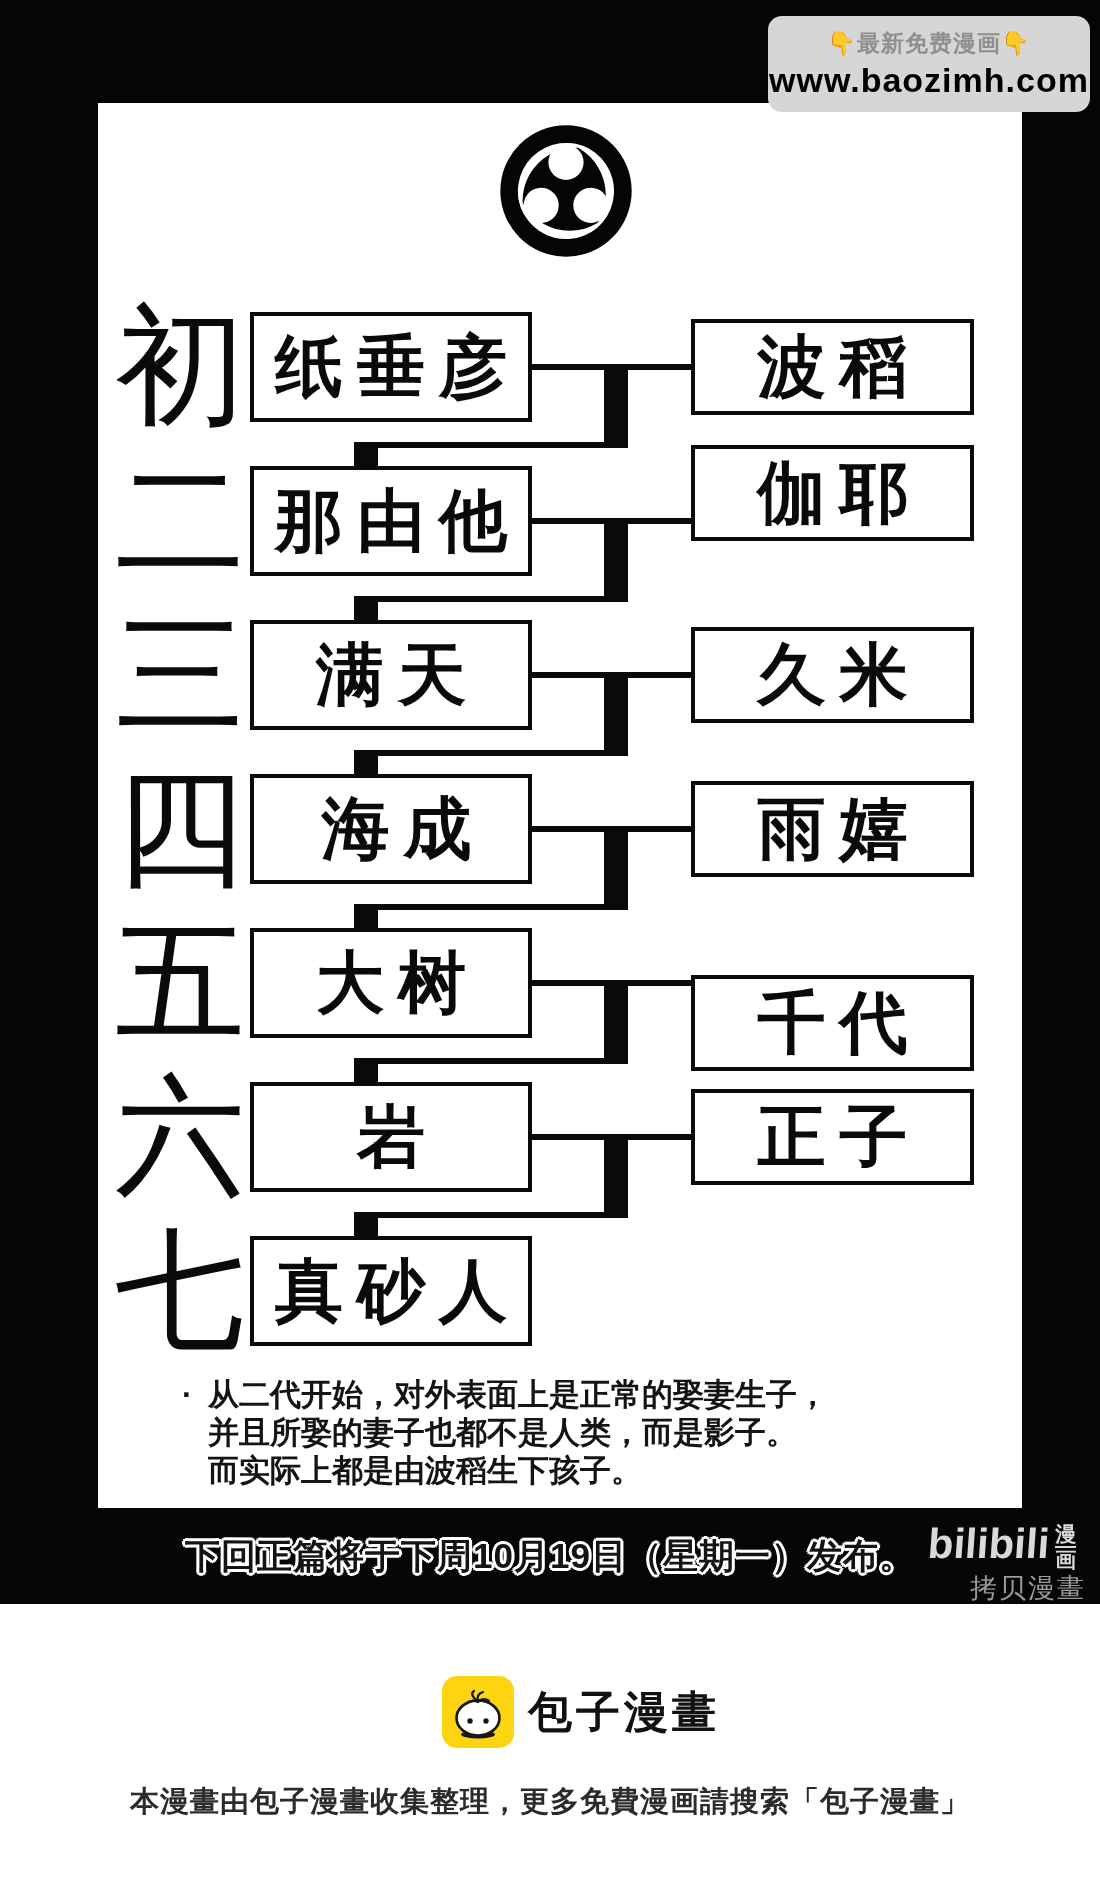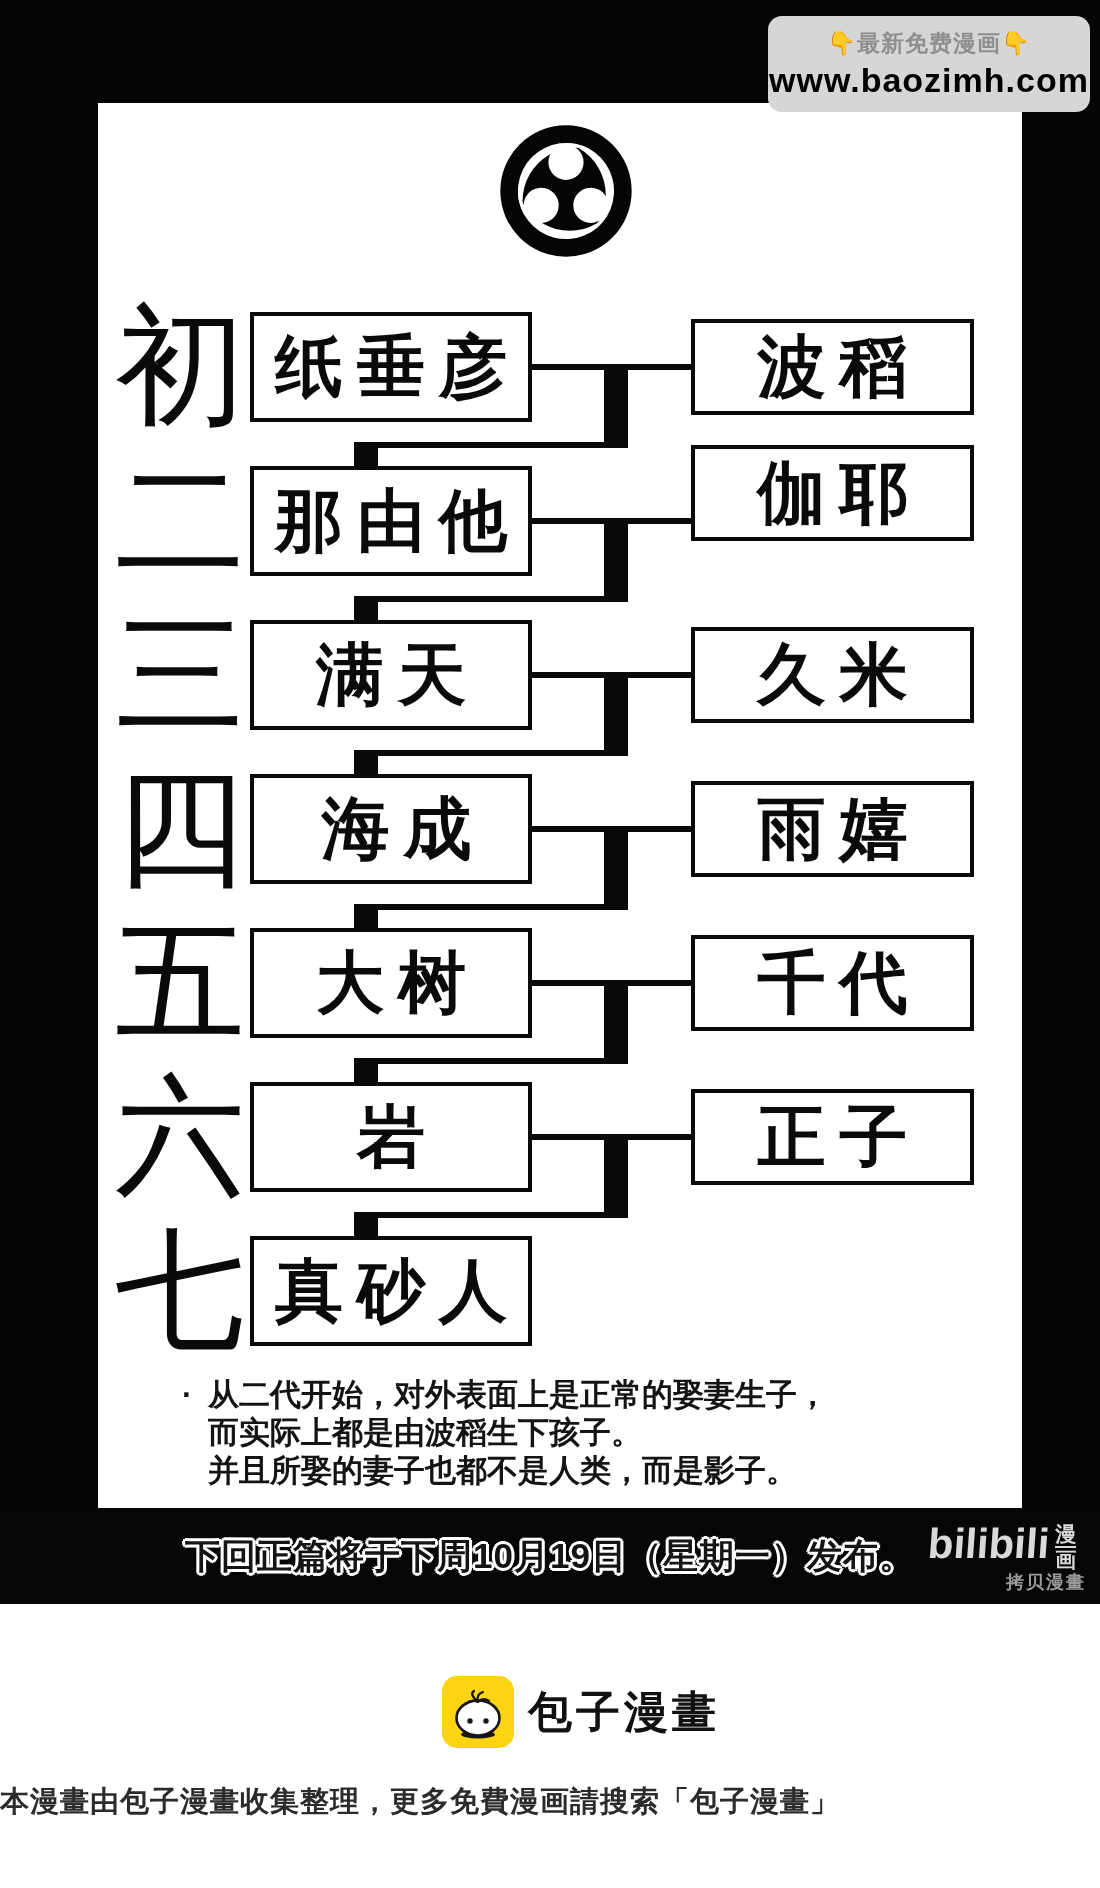--- a/index.html
+++ b/index.html
@@ -40,27 +40,27 @@
   .ann-wrap { position:absolute; left:112px; top:1508px; width:876px; height:96px; display:flex; align-items:center; justify-content:center; }
   .ann-text { font-size:35px; font-weight:900; color:#141414; letter-spacing:1px;
               text-shadow:3px 0 0 #fff,-3px 0 0 #fff,0 3px 0 #fff,0 -3px 0 #fff,2px 2px 0 #fff,-2px 2px 0 #fff,2px -2px 0 #fff,-2px -2px 0 #fff; }
 
   
   .bili { position:absolute; left:928px; top:1520px; width:160px; height:84px; color:#d9d9d9; }
   .bili-row { display:flex; align-items:flex-start; }
   .bili-word { font-size:42px; font-weight:900; letter-spacing:0; transform:skewX(-4deg); }
   .bili-cjk { display:flex; flex-direction:column; margin-left:6px; margin-top:2px; font-size:21px; font-weight:700; line-height:1.15; }
   .bili-cjk .t { border-bottom:2px solid #d9d9d9; }
-  .bili-copy { position:absolute; right:2px; top:50px; font-size:18px; font-weight:700; color:#9b9b9b; letter-spacing:2px; }
+  .bili-copy { position:absolute; right:2px; top:50px; font-size:27px; font-weight:400; color:#9b9b9b; letter-spacing:2px; }
 
   
   .baozi-logo { position:absolute; left:442px; top:1676px; }
   .baozi-brand { position:absolute; left:528px; top:1676px; height:72px; display:flex; align-items:center;
                  font-size:44px; font-weight:800; color:#111; letter-spacing:4px; }
-  .footer-line { position:absolute; left:0; top:1782px; width:1100px; text-align:left; font-size:29px; font-weight:700; color:#2b2b2b; letter-spacing:1px; }
+  .footer-line { position:absolute; left:0; top:1782px; width:1100px; text-align:center; font-size:29px; font-weight:700; color:#2b2b2b; letter-spacing:1px; }
 </style>
 </head>
 <body>
 
 <div class="page">
 
   <div class="panel"></div>
 
   <div class="wm-box">
     <div class="wm-l1"><span class="emo">👇</span><span>最新免费漫画</span><span class="emo">👇</span></div>
@@ -109,43 +109,43 @@
       <div class="tline" style="left: 354px; top: 750px; width: 24px; height: 28px;"></div>
       <div class="numeral" style="top: 754px;">四</div>
       <div class="mbox left" style="top: 774px; padding-left: 11px;">海成</div>
       <div class="mbox right" style="top: 781px;">雨嬉</div>
       <div class="tline" style="left: 530px; top: 826px; width: 163px; height: 6px;"></div>
       <div class="tline" style="left: 604px; top: 829px; width: 24px; height: 81px;"></div>
       <div class="tline" style="left: 354px; top: 904px; width: 274px; height: 6px;"></div>
       <div class="tline" style="left: 354px; top: 904px; width: 24px; height: 28px;"></div>
       <div class="numeral" style="top: 908px;">五</div>
       <div class="mbox left" style="top: 928px;">大树</div>
-      <div class="mbox right" style="top: 935px;">千代</div>
+      <div class="mbox right" style="top: 975px;">千代</div>
       <div class="tline" style="left: 530px; top: 980px; width: 163px; height: 6px;"></div>
       <div class="tline" style="left: 604px; top: 983px; width: 24px; height: 81px;"></div>
       <div class="tline" style="left: 354px; top: 1058px; width: 274px; height: 6px;"></div>
       <div class="tline" style="left: 354px; top: 1058px; width: 24px; height: 28px;"></div>
       <div class="numeral" style="top: 1062px;">六</div>
       <div class="mbox left" style="top: 1082px;">岩</div>
       <div class="mbox right" style="top: 1089px;">正子</div>
       <div class="tline" style="left: 530px; top: 1134px; width: 163px; height: 6px;"></div>
       <div class="tline" style="left: 604px; top: 1137px; width: 24px; height: 81px;"></div>
       <div class="tline" style="left: 354px; top: 1212px; width: 274px; height: 6px;"></div>
       <div class="tline" style="left: 354px; top: 1212px; width: 24px; height: 28px;"></div>
       <div class="numeral" style="top: 1216px;">七</div>
       <div class="mbox left" style="top: 1236px;">真砂人</div>
     </div>
 
   <div class="notes">
     <div class="note-row">
       <span class="note-bullet">·</span>
       <span>从二代开始，对外表面上是正常的娶妻生子，</span>
     </div>
+    <div class="note-indent">并且所娶的妻子也都不是人类，而是影子。</div>
     <div class="note-indent">而实际上都是由波稻生下孩子。</div>
-    <div class="note-indent">并且所娶的妻子也都不是人类，而是影子。</div>
   </div>
 
   <div class="band"></div>
   <div class="ann-wrap">
     <div class="ann-text">下回正篇将于下周10月19日（星期一）发布。</div>
   </div>
 
   <div class="bili">
     <div class="bili-row">
       <span class="bili-word">bilibili</span>

